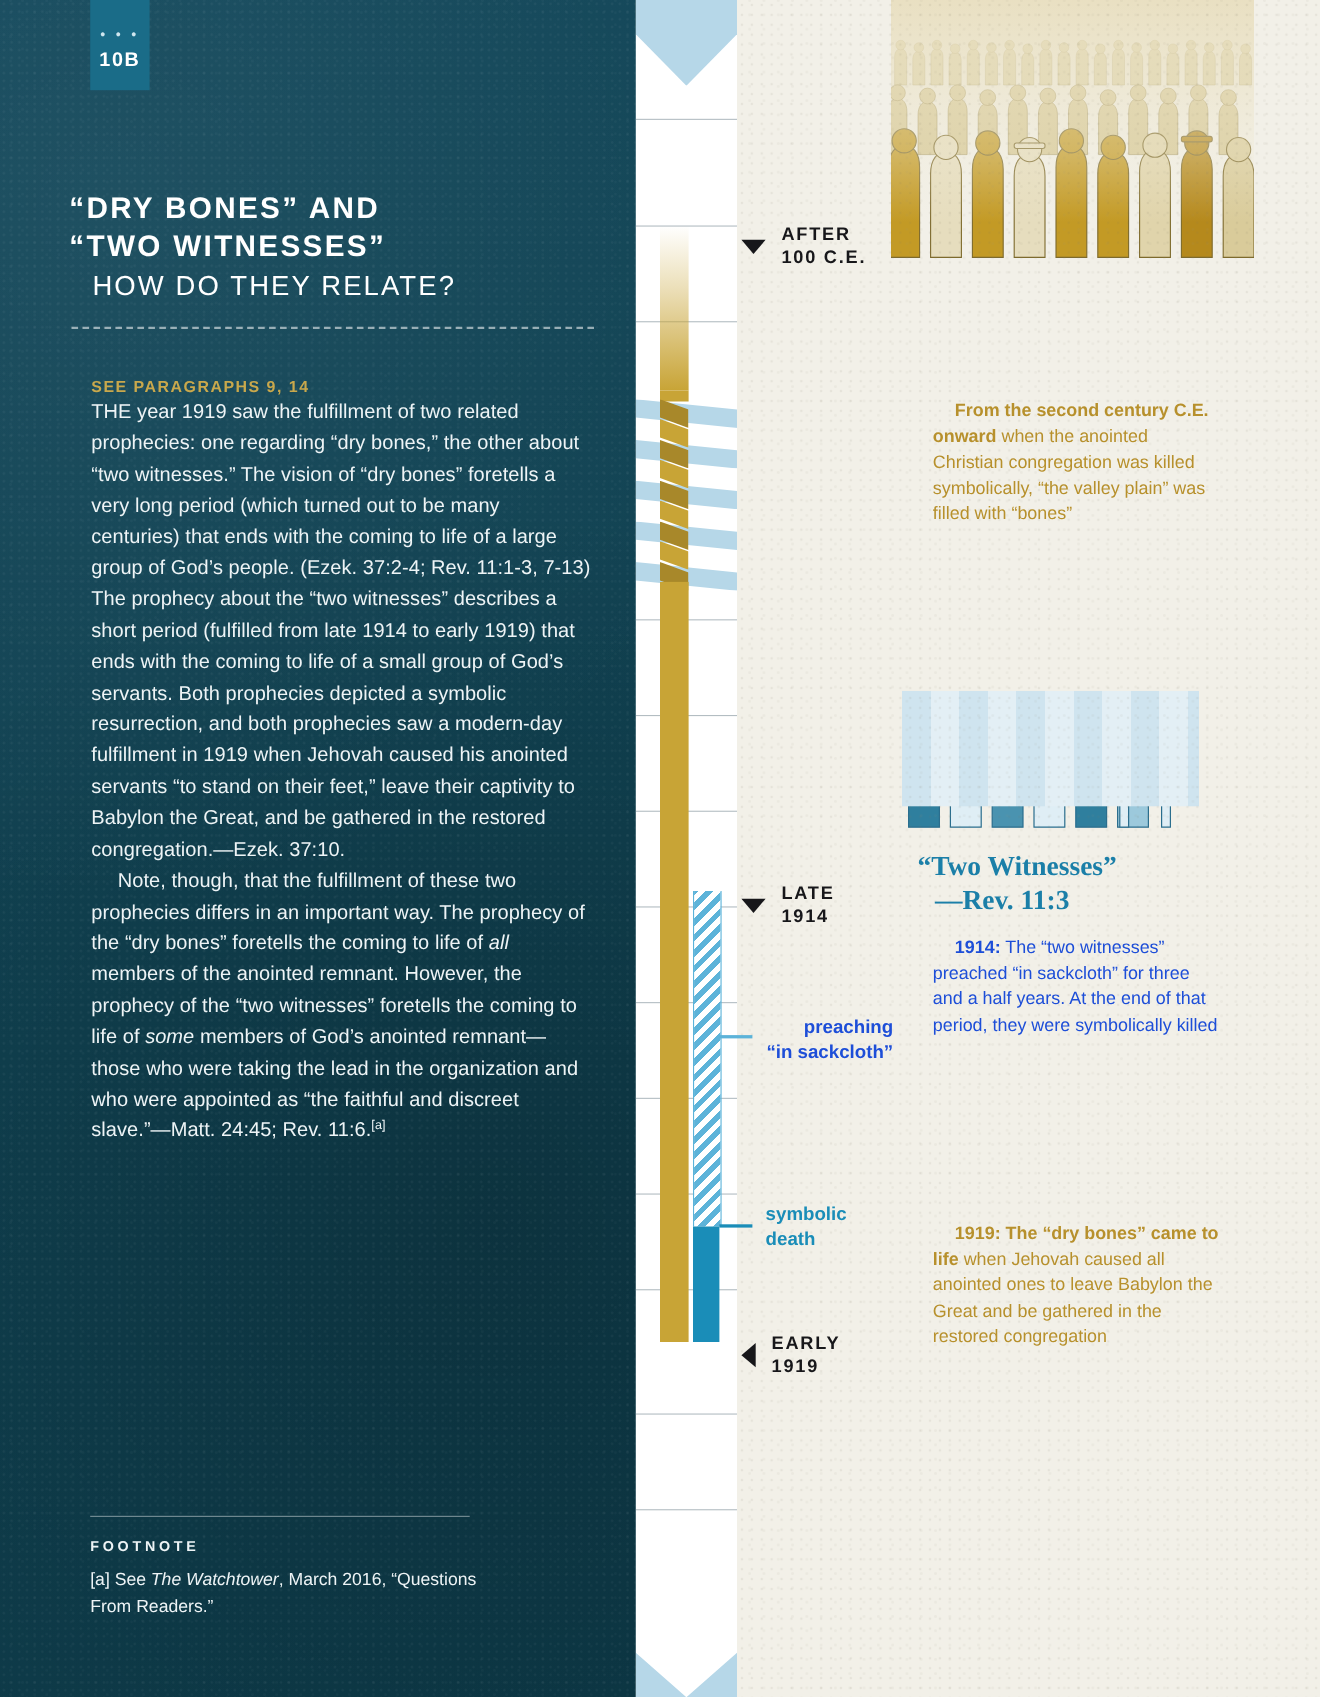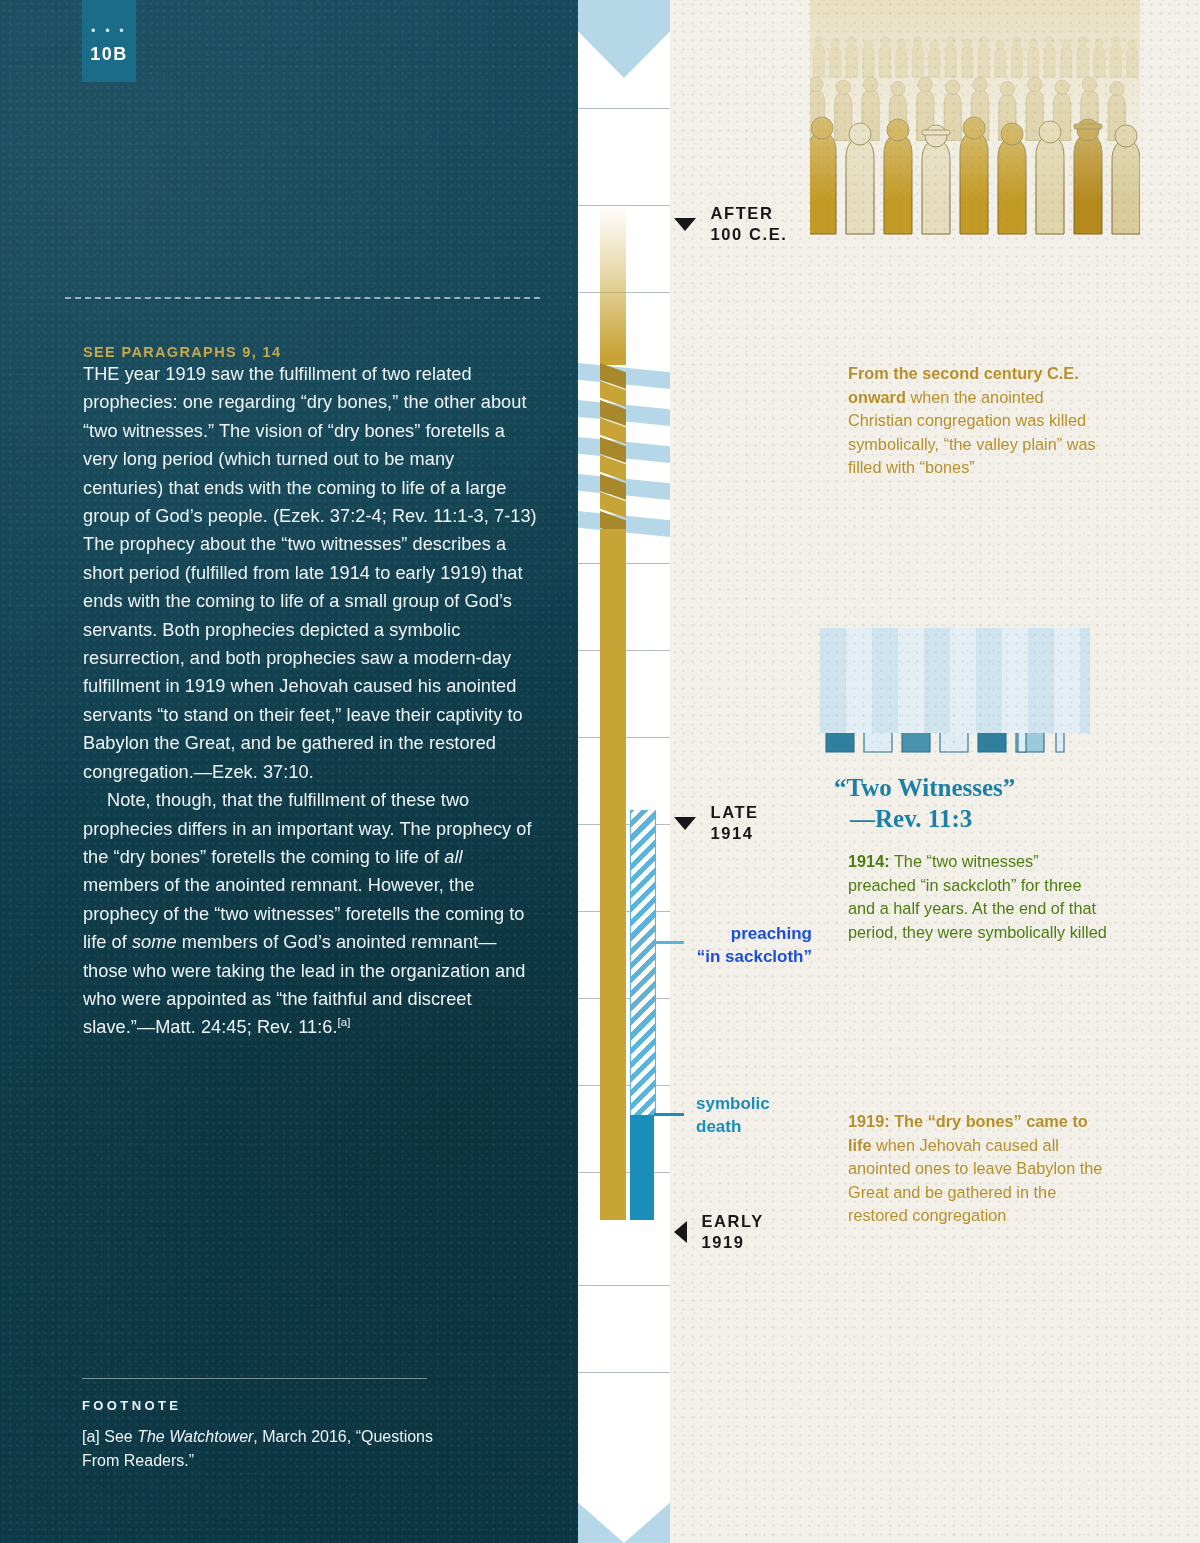--- a/index.html
+++ b/index.html
@@ -165,23 +165,23 @@
     font-size:25px;line-height:31px;
   }
   .head-gold{color:#b7902c;}
   .head-teal{color:#1b7fa8;}
   .head-serif .ind{padding-left:16px;display:block;}
 
   .para{
     position:absolute;z-index:6;width:262px;
     font-size:16.3px;line-height:23.5px;
   }
-  .para b{font-weight:bold;}
+  .para b{font-weight:bold;margin-left:20px;}
   .para-gold{color:#b7902c;}
-  .para-teal{color:#4d7c0f;}
+  .para-teal{color:#1d4ed8;}
 
   
   .illus{position:absolute;overflow:hidden;}
   #illus-crowd{left:140px;top:-8px;width:330px;height:245px;}
   .crowd-beam{
     position:absolute;top:0;width:100%;height:210px;
     background:linear-gradient(180deg,rgba(232,222,190,.95) 0%,rgba(240,235,215,.35) 70%,rgba(240,235,215,0) 100%);
   }
   #illus-two{left:150px;top:628px;width:270px;height:135px;}
   .win-bg{
@@ -192,20 +192,25 @@
 </head>
 <body>
 
 <div id="left-panel">
 
   <div class="badge">
     <div class="badge-dots">• • •</div>
     <div class="badge-num">10B</div>
   </div>
 
+  <div class="title-block">
+    <div class="title-l1">“DRY BONES” AND</div>
+    <div class="title-l2">“TWO WITNESSES”</div>
+    <div class="title-l3">HOW DO THEY RELATE?</div>
+  </div>
 
   <div class="dashline"></div>
 
   <div class="see-paras">SEE PARAGRAPHS 9, 14</div>
 
   <div class="body-copy">
     <p><span>THE year 1919 saw the fulfillment of two related prophecies: one regarding “dry bones,” the other about “two witnesses.” The vision of “dry bones” foretells a very long period (which turned out to be many centuries) that ends with the coming to life of a large group of God’s people. (Ezek. 37:2-4; Rev. 11:1-3, 7-13) The prophecy about the “two witnesses” describes a short period (fulfilled from late 1914 to early 1919) that ends with the coming to life of a small group of God’s servants. Both prophecies depicted a symbolic resurrection, and both prophecies saw a modern-day fulfillment in 1919 when Jehovah caused his anointed servants “to stand on their feet,” leave their captivity to Babylon the Great, and be gathered in the restored congregation.—Ezek. 37:10.</span></p>
     <p class="indent"><span>Note, though, that the fulfillment of these two prophecies differs in an important way. The prophecy of the “dry bones” foretells the coming to life of </span><i>all</i><span> members of the anointed remnant. However, the prophecy of the “two witnesses” foretells the coming to life of </span><i>some</i><span> members of God’s anointed remnant—those who were taking the lead in the organization and who were appointed as “the faithful and discreet slave.”—Matt. 24:45; Rev. 11:6.</span><sup class="fn">[a]</sup></p>
   </div>
 

